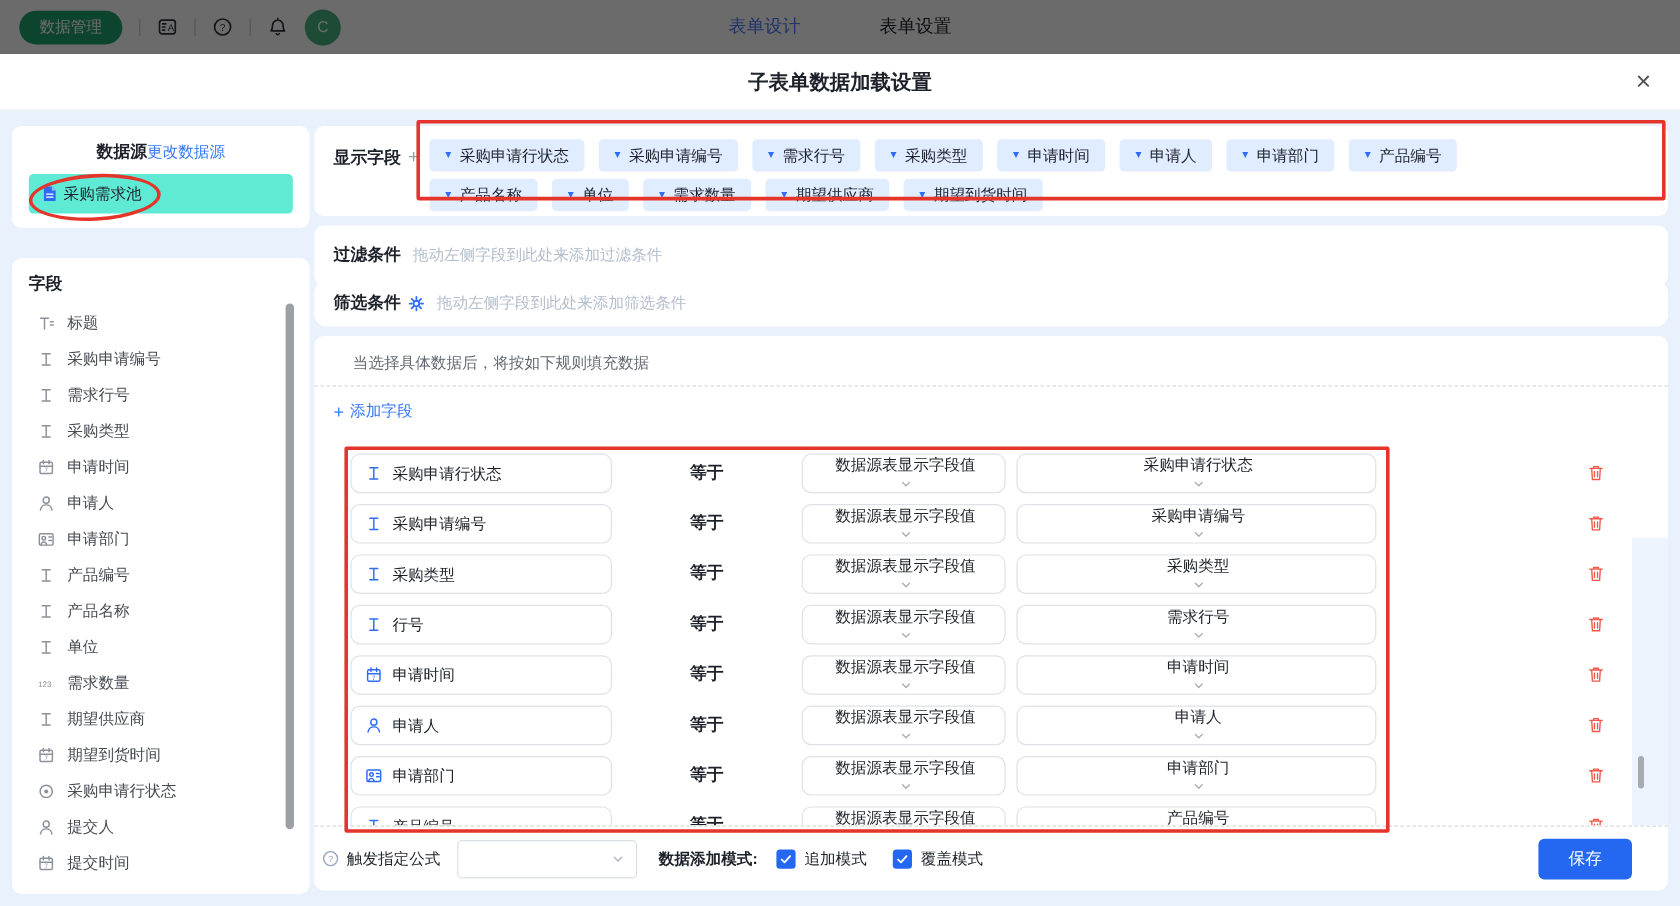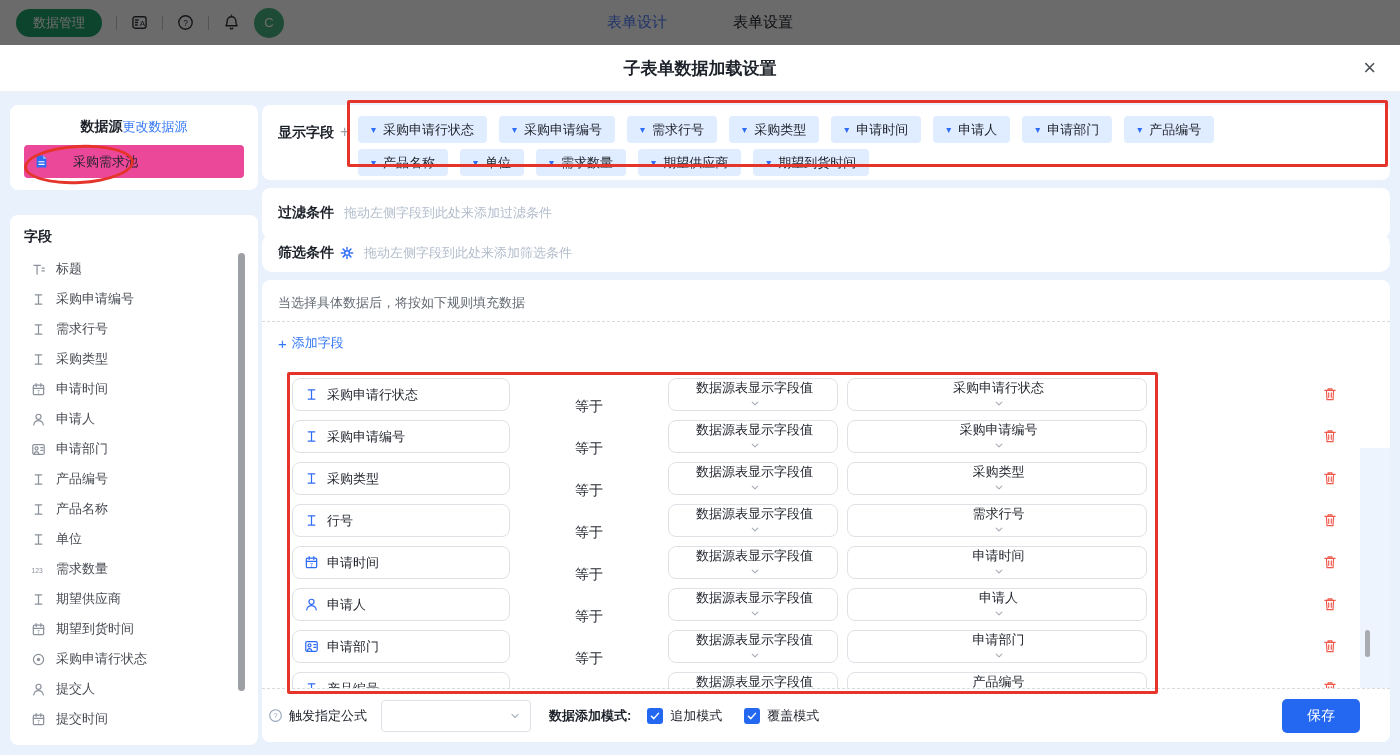--- a/index.html
+++ b/index.html
@@ -33,22 +33,22 @@
   .close { position:absolute; right:24px; top:10px; font-size:22px; color:#4e5358; cursor:pointer; line-height:26px; }
   .modal-body { position:absolute; left:0; top:47px; width:1400px; height:663px; background:#e8f1fc; }
 
   .card { position:absolute; background:#fff; border-radius:8px; }
 
   
   .ds-card { left:10px; top:13px; width:248px; height:85px; padding:13px 14px; }
   .ds-head { display:flex; align-items:center; justify-content:center; }
   .ds-title { font-size:14px; font-weight:700; }
   .link { font-size:13px; color:#3478f6; cursor:pointer; }
-  .ds-selected { margin-top:9px; height:33px; background:#ec4899; border-radius:4px; display:flex;
-                 align-items:center; gap:24px; padding:0 10px; font-size:13px; cursor:pointer; }
+  .ds-selected { margin-top:9px; height:33px; background:#5eead4; border-radius:4px; display:flex;
+                 align-items:center; gap:4px; padding:0 10px; font-size:13px; cursor:pointer; }
   .ds-selected .icon { display:flex; }
 
   .fields-card { left:10px; top:123px; width:248px; height:530px; padding:13px 14px; overflow:hidden; }
   .fields-title { font-size:14px; font-weight:700; margin-bottom:8px; }
   .field-item { height:30px; display:flex; align-items:center; gap:9px; padding-left:6px; cursor:grab; }
   .ficon { width:17px; display:flex; justify-content:center; color:#8b919b; }
   .flabel { font-size:13px; color:#474b52; }
   .sb-scroll { position:absolute; right:13px; top:38px; width:7px; height:438px; border-radius:4px; background:#9da0a5; }
 
   
@@ -63,32 +63,32 @@
 
   .row-cond { padding:0 16px; display:flex; align-items:center; gap:10px; }
   .cond1 { left:262px; top:96px; width:1128px; height:50px; }
   .cond2 { left:262px; top:142px; width:1128px; height:38px;border-radius:10px; }
   .cond-label { font-size:14px; font-weight:700; white-space:nowrap; }
   .cond-ph { font-size:13px; color:#b3bdcc; }
   .gear { display:flex; color:#2f6cf6; margin-left:-4px; cursor:pointer; }
 
   
   .rules-card { left:262px; top:188px; width:1128px; height:462px; overflow:hidden; }
-  .hint { padding:14px 16px 9px; font-size:13px; color:#646a73; }
+  .hint { padding:14px 32px 9px; font-size:13px; color:#646a73; }
   .dash-sep { border-top:1px dashed #d8dade; margin:0; }
   .addfield { display:flex; align-items:center; gap:5px; color:#3478f6; font-size:13px; padding:12px 16px 2px; cursor:pointer; width:130px; }
   .addfield .plus { font-size:15px; }
   .rules-viewport { position:absolute; left:0; top:84px; width:1128px; height:324px; overflow:hidden; }
   .rules-list { padding-top:14px; }
   .rule-row { position:relative; height:33px; margin-bottom:9px; }
   .rule-field { position:absolute; left:30px; top:0; width:218px; height:33px; border:1px solid #dfe1e6;
                 border-radius:8px; background:#fff; display:flex; align-items:center; gap:8px; padding:0 11px;
                 font-size:13px; cursor:text; }
   .ricon { display:flex; color:#2f6cf6; }
-  .op { position:absolute; left:313px; top:20px; font-size:14px; font-weight:400; }
+  .op { position:absolute; left:313px; top:7px; font-size:14px; font-weight:700; }
   .dd { position:absolute; top:0; height:33px; border:1px solid #dfe1e6; border-radius:8px; background:#fff;
         display:flex; align-items:center; justify-content:space-between; padding:0 9px 0 12px; font-size:13px; cursor:pointer;flex-direction:column; }
   .dd1 { left:406px; width:170px; }
   .dd2 { left:585px; width:300px; }
   .trash { position:absolute; left:1060px; top:8px; color:#f0584a; cursor:pointer; display:flex; }
   .rules-side { position:absolute; right:0; top:84px; width:30px; height:324px; background:#edf4fd; }
   .rules-thumb { position:absolute; left:5px; top:182px; width:5px; height:27px; border-radius:3px; background:#a8abb0; }
 
   
   .rules-footer { position:absolute; left:0; bottom:0; width:1128px; height:54px; border-top:1px dashed #d8dade;

